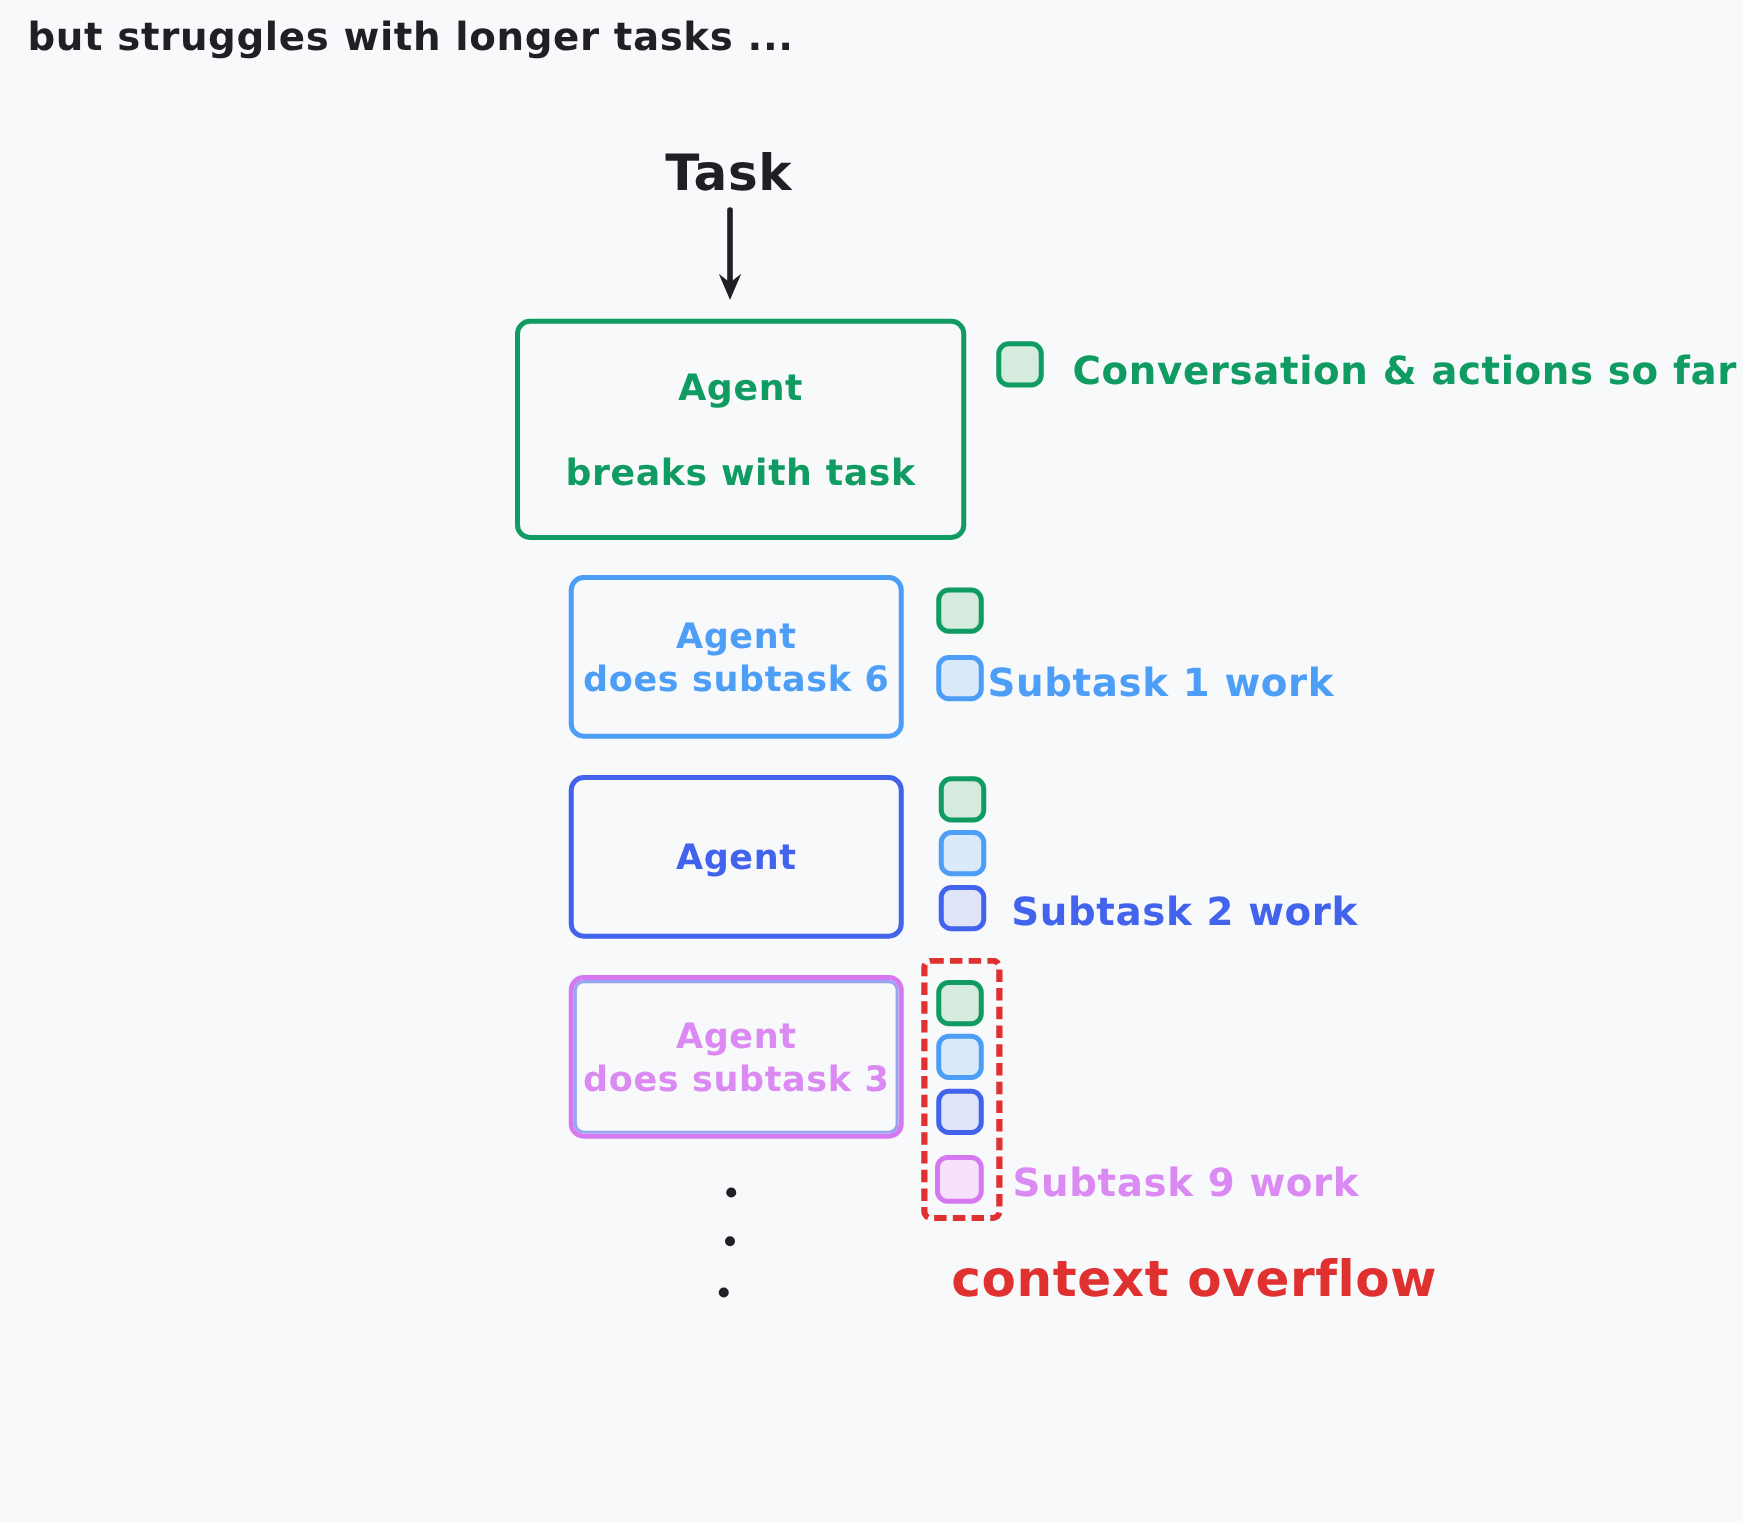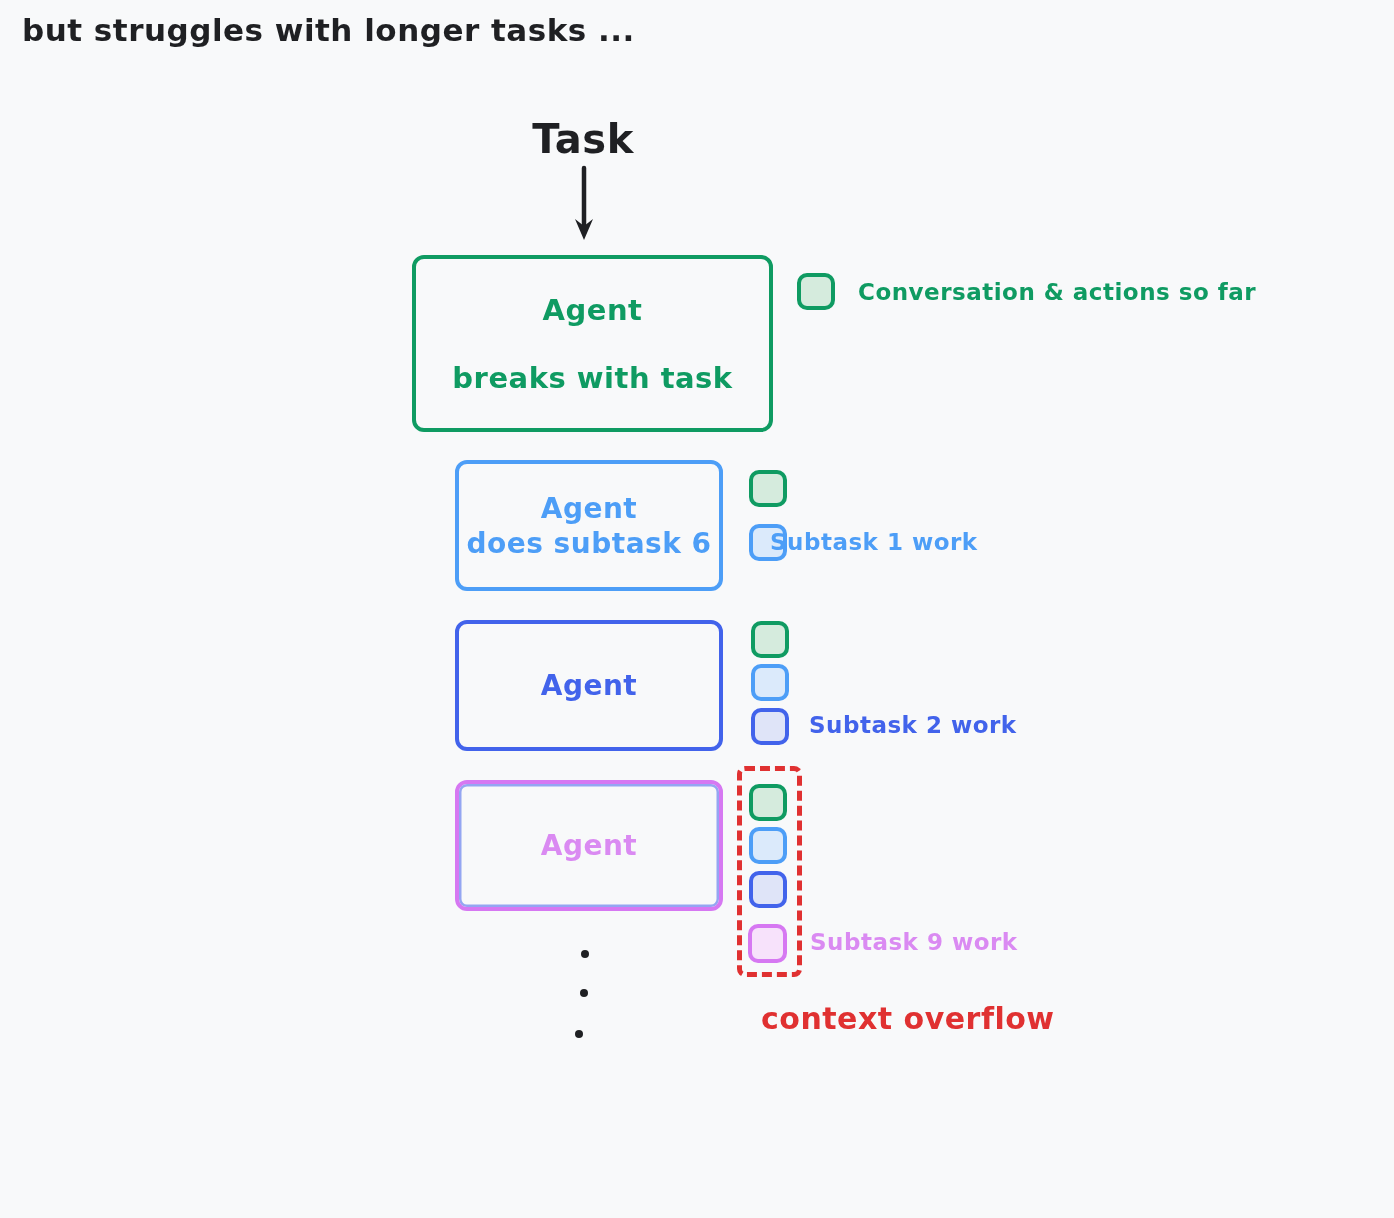--- a/index.html
+++ b/index.html
@@ -40,38 +40,38 @@
   }
 
   .chip{
     width:38px;height:37px;border-radius:10px;border:4.5px solid;
   }
   .chip.green{border-color:var(--green);background:var(--green-fill);}
   .chip.blue{border-color:var(--blue);background:var(--blue-fill);}
   .chip.indigo{border-color:var(--indigo);background:var(--indigo-fill);}
   .chip.purple{border-color:var(--purple);background:var(--purple-fill);}
 
-  .legend-label{font-size:23px;white-space:nowrap;}
+  .legend-label{font-size:31px;white-space:nowrap;}
 
   .sub-box{
     left:455px;width:268px;height:131px;
     border:4.5px solid;border-radius:12px;
     display:flex;flex-direction:column;align-items:center;justify-content:center;
     font-size:28px;line-height:35px;text-align:center;
   }
   .sub-box.b1{top:460px;border-color:var(--blue);color:var(--blue);}
   .sub-box.b2{top:620px;border-color:var(--indigo);color:var(--indigo);}
   .sub-box.b3{top:780px;border-color:var(--purple);color:var(--purple-text);
     box-shadow:inset 0 0 0 2.5px rgba(66,99,235,.55);}
 
   .overflow-frame{
     left:737px;top:766px;width:65px;height:211px;
     border:5px dashed var(--red);border-radius:8px;
   }
-  .overflow-label{left:761px;top:1001px;font-size:30px;color:var(--red);}
+  .overflow-label{left:761px;top:1001px;font-size:40px;color:var(--red);}
 
   .dot{width:8px;height:8px;border-radius:50%;background:var(--ink);}
 </style>
 </head>
 <body>
 
 <div class="canvas">
 
   <div class="abs hand title">but struggles with longer tasks ...</div>
 
@@ -89,32 +89,33 @@
 
   <div class="abs chip green" style="left:797px;top:273px;"></div>
   <div class="abs hand legend-label" style="left:858px;top:279px;color:var(--green);">Conversation &amp; actions so far</div>
 
   <div class="abs hand sub-box b1">
     <span>Agent</span>
     <span>does subtask 6</span>
   </div>
   <div class="abs chip green" style="left:749px;top:470px;"></div>
   <div class="abs chip blue" style="left:749px;top:524px;"></div>
-  <div class="abs hand legend-label" style="left:770px;top:529px;color:var(--blue);">Subtask 1 work</div>
+  <div class="abs hand legend-label" style="left:790px;top:529px;color:var(--blue);">Subtask 1 work</div>
 
   <div class="abs hand sub-box b2">
     <span>Agent</span>
   </div>
   <div class="abs chip green" style="left:751px;top:621px;"></div>
   <div class="abs chip blue" style="left:751px;top:664px;"></div>
   <div class="abs chip indigo" style="left:751px;top:708px;"></div>
   <div class="abs hand legend-label" style="left:809px;top:712px;color:var(--indigo);">Subtask 2 work</div>
 
   <div class="abs hand sub-box b3">
     <span>Agent</span>
+    <span>does subtask 3</span>
   </div>
   <div class="abs overflow-frame"></div>
   <div class="abs chip green" style="left:749px;top:784px;"></div>
   <div class="abs chip blue" style="left:749px;top:827px;"></div>
   <div class="abs chip indigo" style="left:749px;top:871px;"></div>
   <div class="abs chip purple" style="left:748px;top:924px;width:39px;height:39px;"></div>
   <div class="abs hand legend-label" style="left:810px;top:929px;color:var(--purple-text);">Subtask 9 work</div>
 
   <div class="abs hand overflow-label">context overflow</div>
 

